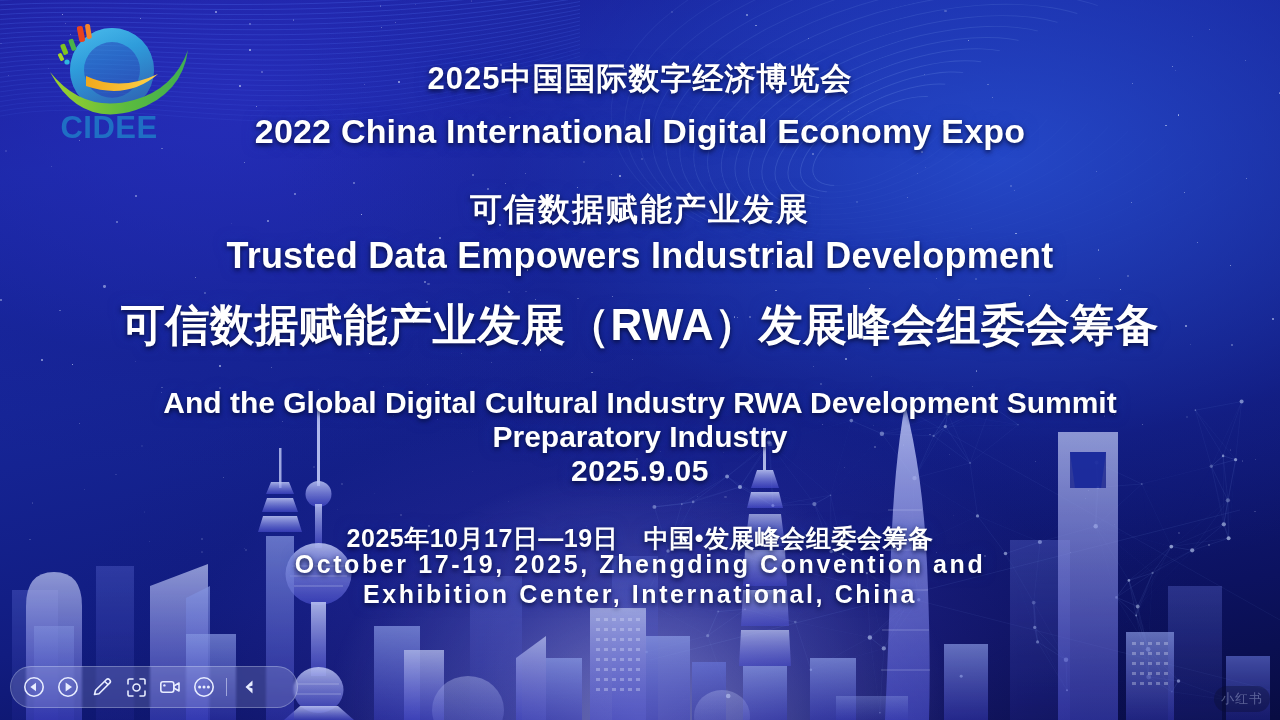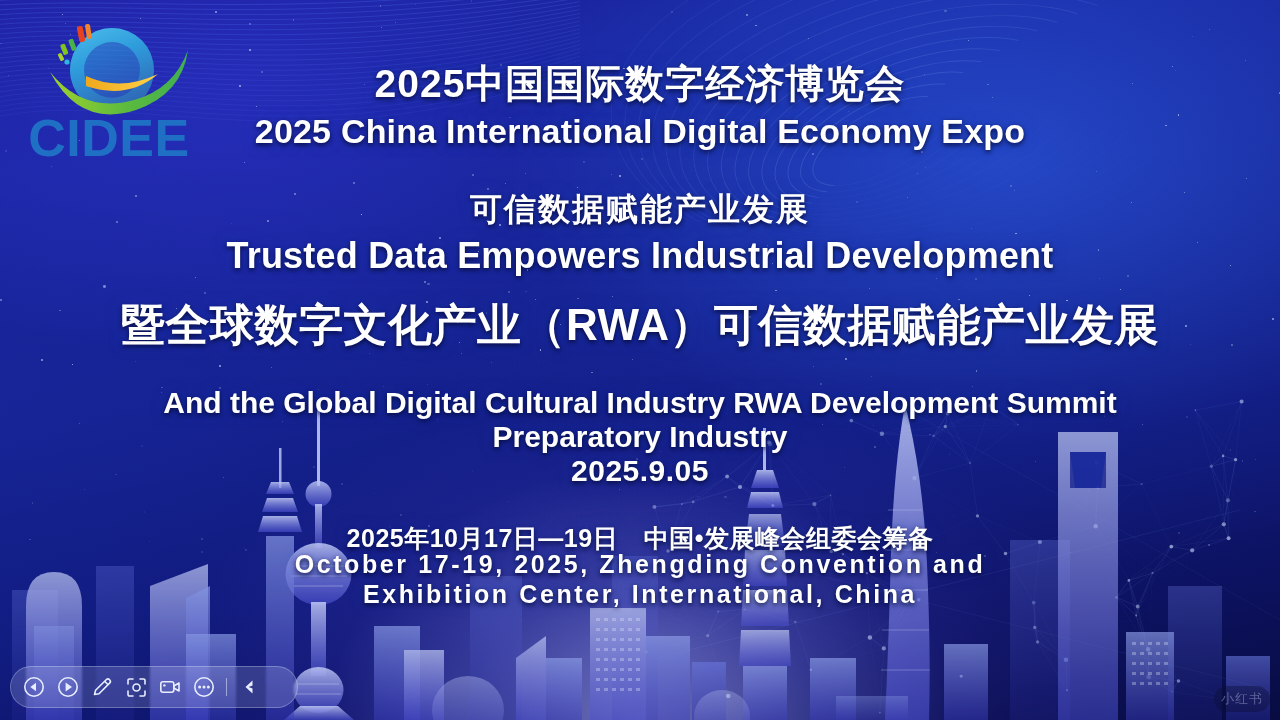--- a/index.html
+++ b/index.html
@@ -47,30 +47,30 @@
   }
 
   
   #skyline{position:absolute;left:0;bottom:0;width:1280px;height:330px;opacity:.92;}
 
   
   #logo{position:absolute;left:26px;top:12px;width:166px;height:150px;}
   #logo .mark{position:absolute;left:0;top:0;width:166px;height:110px;}
   #logo .wordmark{
     position:absolute;left:0;top:100px;width:166px;text-align:center;
-    font-size:52px;font-weight:700;letter-spacing:.5px;color:#1f6fc4;
+    font-size:31px;font-weight:700;letter-spacing:.5px;color:#1f6fc4;
     font-family:"Liberation Sans","DejaVu Sans",sans-serif;line-height:1;
   }
 
   
   #copy{position:absolute;left:0;top:0;width:1280px;text-align:center;}
   .t{color:#ffffff;line-height:1.12;white-space:nowrap;}
   .shadow-hard{text-shadow:0 2px 5px rgba(2,6,40,.85), 0 0 14px rgba(30,60,180,.55);}
 
-  #h1cn{position:absolute;top:62px;left:0;width:1280px;font-size:39px;font-weight:700;letter-spacing:1px;}
+  #h1cn{position:absolute;top:62px;left:0;width:1280px;font-size:31px;font-weight:700;letter-spacing:1px;}
   #h1en{position:absolute;top:112px;left:0;width:1280px;font-size:34px;font-weight:700;letter-spacing:.2px;}
 
   #h2cn{position:absolute;top:192px;left:0;width:1280px;font-size:32px;font-weight:700;letter-spacing:2px;}
   #h2en{position:absolute;top:236px;left:0;width:1280px;font-size:36px;font-weight:700;letter-spacing:.2px;}
 
   #h3cn{position:absolute;top:300px;left:0;width:1280px;font-size:44px;font-weight:700;letter-spacing:.5px;}
   #h3en1{position:absolute;top:386px;left:0;width:1280px;font-size:30px;font-weight:700;text-align:center;}
   #h3en2{position:absolute;top:420px;left:0;width:1280px;font-size:30px;font-weight:700;}
   #h3date{position:absolute;top:454px;left:0;width:1280px;font-size:30px;font-weight:700;letter-spacing:.5px;}
 
@@ -990,26 +990,26 @@
         <rect x="52" y="14" width="6" height="16" rx="2" fill="#e8431f" transform="rotate(-11 55 22)"></rect>
         <rect x="60" y="12" width="5" height="15" rx="2" fill="#f4842a" transform="rotate(-9 62 20)"></rect>
         <circle cx="41" cy="50" r="2.6" fill="#2fb5e0"></circle>
       </g>
     </svg>
     <div class="wordmark">CIDEE</div>
   </div>
 
   <div id="copy">
     <div class="t shadow-hard" id="h1cn">2025中国国际数字经济博览会</div>
-    <div class="t shadow-hard" id="h1en">2025 China International Digital Economy Expo</div>
+    <div class="t shadow-hard" id="h1en">2022 China International Digital Economy Expo</div>
 
     <div class="t shadow-hard" id="h2cn">可信数据赋能产业发展</div>
     <div class="t shadow-hard" id="h2en">Trusted Data Empowers Industrial Development</div>
 
-    <div class="t shadow-hard" id="h3cn">暨全球数字文化产业（RWA）可信数据赋能产业发展</div>
+    <div class="t shadow-hard" id="h3cn">可信数据赋能产业发展（RWA）发展峰会组委会筹备</div>
     <div class="t shadow-hard" id="h3en1">And the Global Digital Cultural Industry RWA Development Summit</div>
     <div class="t shadow-hard" id="h3en2">Preparatory Industry</div>
     <div class="t shadow-hard" id="h3date">2025.9.05</div>
 
     <div class="t shadow-hard" id="venuecn">2025年10月17日—19日　中国•发展峰会组委会筹备</div>
     <div class="t shadow-hard" id="venueen1">October 17-19, 2025, Zhengding Convention and</div>
     <div class="t shadow-hard" id="venueen2">Exhibition Center, International, China</div>
   </div>
 
   <div id="toolbar">

